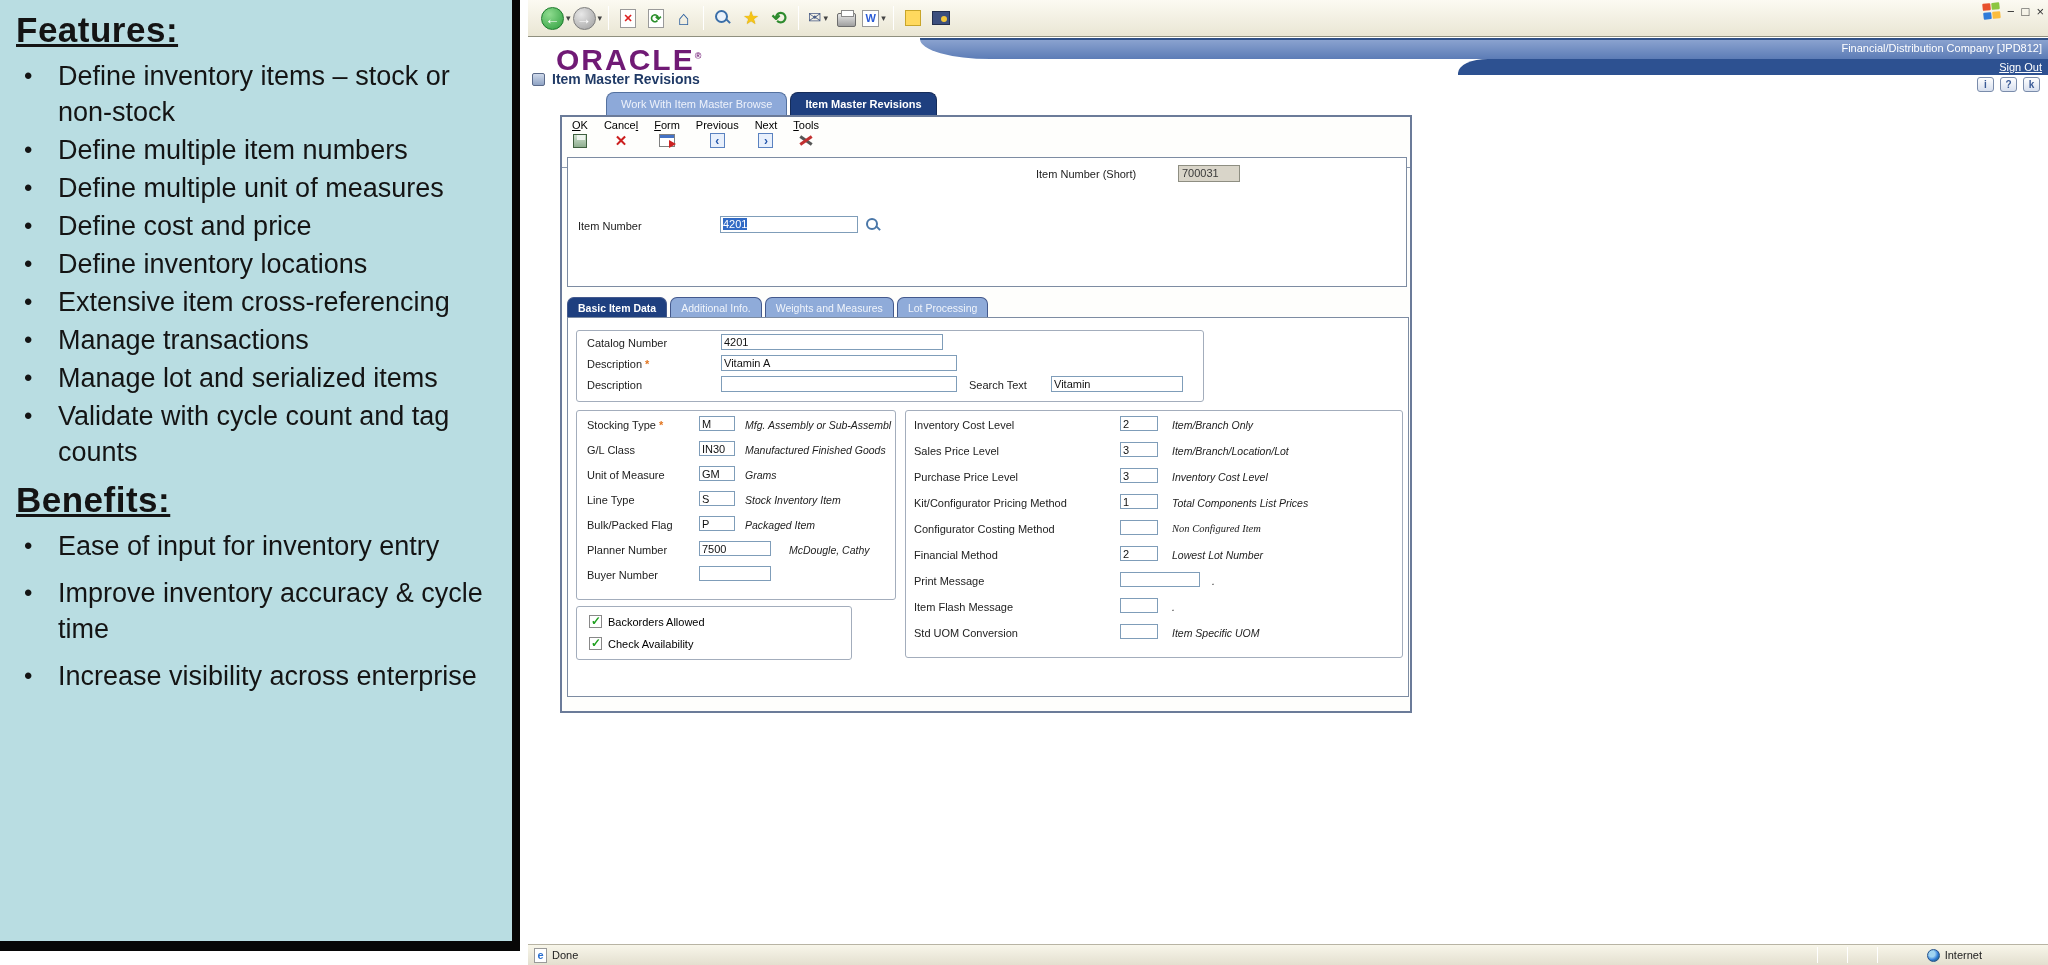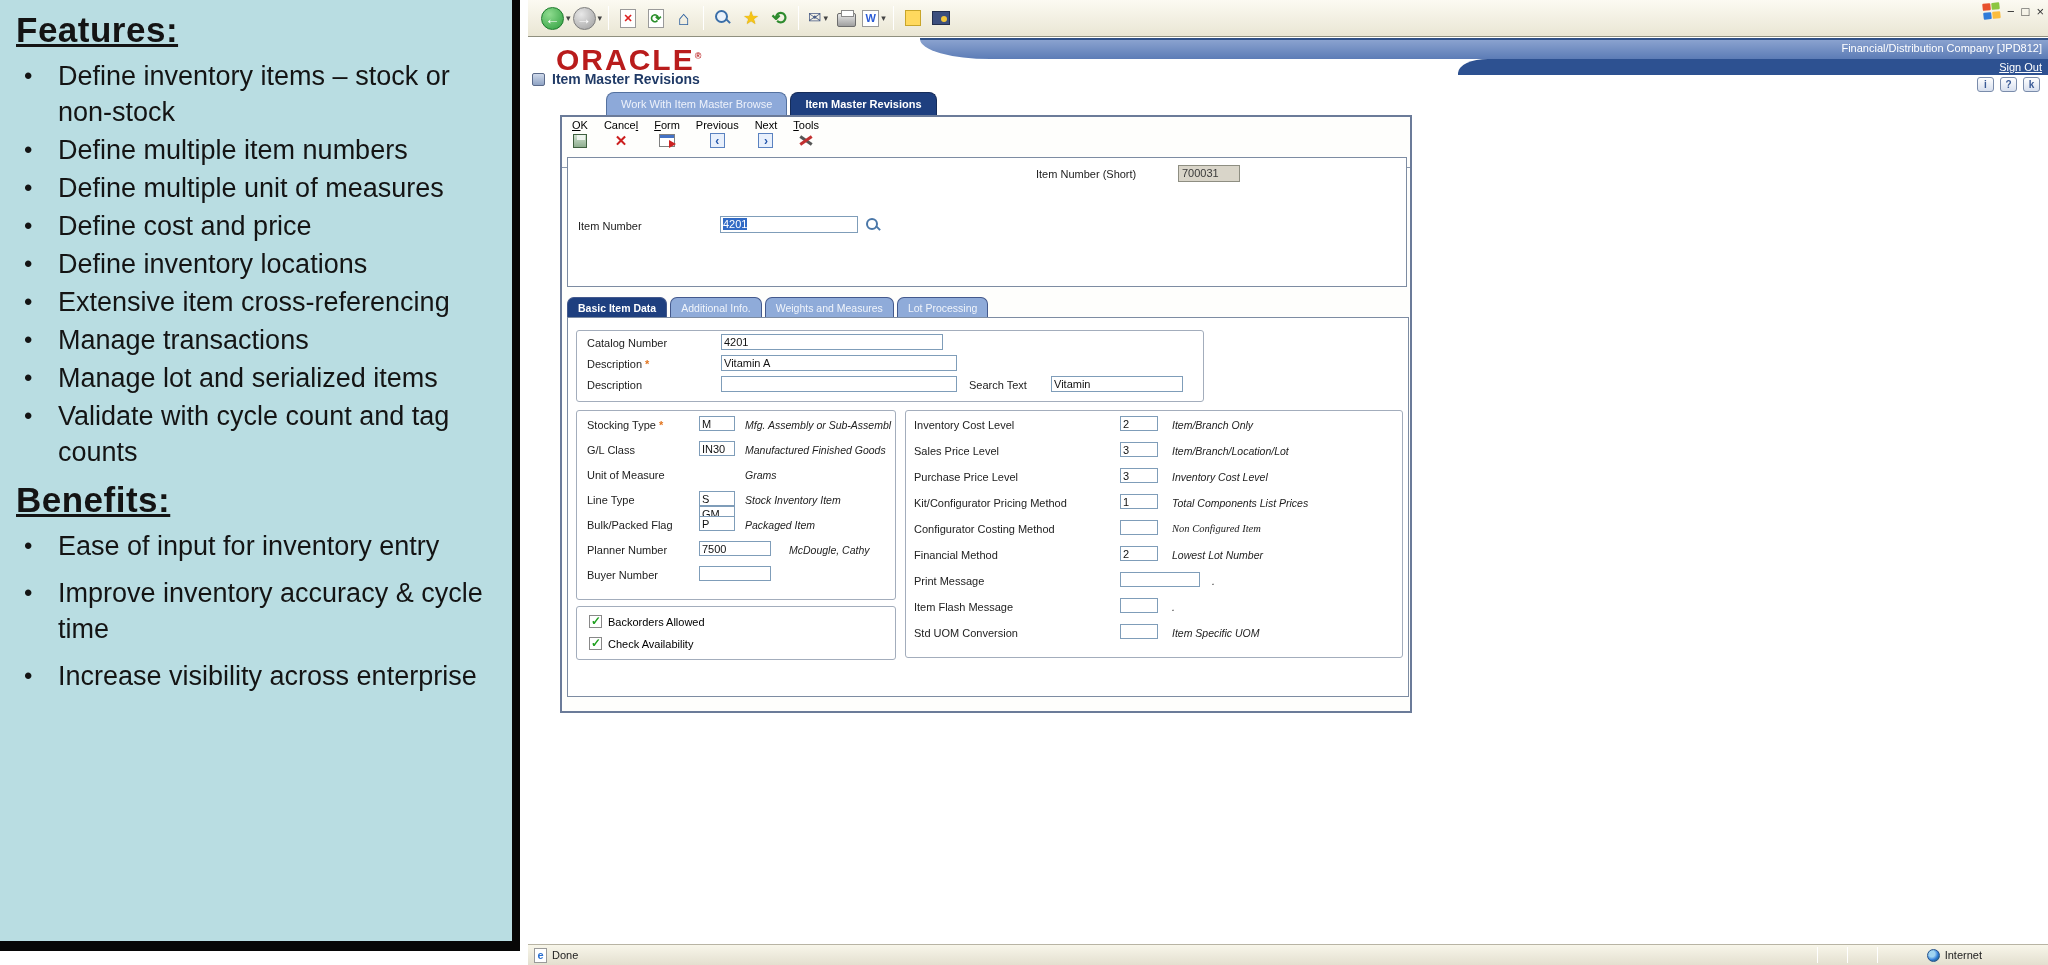--- a/index.html
+++ b/index.html
@@ -71,21 +71,21 @@
   .app-area { position:absolute; top:37px; left:0; right:0; bottom:21px; background:#fff; overflow:hidden; }
 
   .band-light { position:absolute; top:1px; left:392px; right:0; height:21px;
                 background:linear-gradient(#8aa2cf,#5c7cb6);
                 border-top:2px solid #2f5086; border-bottom-left-radius:70px 20px; }
   .band-dark { position:absolute; top:22px; left:930px; right:0; height:16px;
                background:#2d5191; border-top-left-radius:30px 14px; }
   .company-text { position:absolute; top:5px; right:6px; color:#fff; font-size:11px; }
   .signout-link { position:absolute; top:24px; right:6px; color:#fff; font-size:11px;
                   text-decoration:underline; }
-  .oracle-logo { position:absolute; top:6px; left:28px; color:#b91c1c; font-size:30px;
+  .oracle-logo { position:absolute; top:6px; left:28px; color:#701a75; font-size:30px;
                  font-weight:bold; letter-spacing:2px; }
   .oracle-logo sup { font-size:9px; }
 
   .title-row { position:absolute; top:34px; left:4px; display:flex; align-items:center; gap:7px; }
   .page-icon { width:13px; height:13px; border:1px solid #5a6a8a; border-radius:2px;
                background:linear-gradient(#cfd9ea,#8fa3c4); }
   .page-title { font-size:14px; font-weight:bold; color:#203a66; }
 
   .help-icons { position:absolute; top:40px; right:8px; display:flex; gap:6px; }
   .help-box { width:17px; height:15px; border:1px solid #7a8cab; border-radius:3px;
@@ -142,21 +142,21 @@
   .stab { height:20px; padding:0 10px; margin-right:3px; font-size:10.5px; color:#f0f4fb;
           background:#8fabd9; border:1px solid #44598c; border-bottom:none;
           border-radius:7px 7px 0 0; display:flex; align-items:center; }
   .stab.active { background:#1e3f7f; font-weight:bold; color:#fff; }
 
   .content-box { position:absolute; top:200px; left:5px; width:842px; height:380px;
                  border:1px solid #7d8ca2; background:#fff; }
   .gb { position:absolute; border:1px solid #a3adbc; border-radius:3px; background:#fff; }
   .gb1 { left:8px; top:12px; width:628px; height:72px; }
   .gb2 { left:8px; top:92px; width:320px; height:190px; }
-  .gb3 { left:8px; top:288px; width:320px; height:54px; }
+  .gb3 { left:8px; top:288px; width:276px; height:54px; }
   .gb4 { left:337px; top:92px; width:498px; height:248px;padding-left:40px; }
   .abs { position:absolute; }
   .req { color:#e2751f; font-weight:bold; margin-left:3px; }
   .desc { font-size:10.5px; font-style:italic; color:#222; white-space:nowrap; }
 
   .cb { position:relative; width:13px; height:13px; background:#fff; border:1px solid #888;
         display:inline-block; vertical-align:-2px; }
   .cb.checked::after { content:"✓"; position:absolute; left:1px; top:-2px; color:#1fa01f;
                        font-size:12px; font-weight:bold; }
   .cb-row { position:absolute; left:12px; display:flex; align-items:center; gap:6px; font-size:11px; }
@@ -357,21 +357,21 @@
         <div class="gb gb2">
           <span class="lbl abs" style="left:10px; top:8px;"><span>Stocking Type</span><span class="req">*</span></span>
           <span class="txt-field abs" style="left:122px; top:5px; width:36px; height:15px;">M</span>
           <span class="desc abs" style="left:168px; top:8px;">Mfg. Assembly or Sub-Assembl</span>
 
           <span class="lbl abs" style="left:10px; top:33px;">G/L Class</span>
           <span class="txt-field abs" style="left:122px; top:30px; width:36px; height:15px;">IN30</span>
           <span class="desc abs" style="left:168px; top:33px;">Manufactured Finished Goods</span>
 
           <span class="lbl abs" style="left:10px; top:58px;">Unit of Measure</span>
-          <span class="txt-field abs" style="left:122px; top:55px; width:36px; height:15px;margin-top:40px;">GM</span>
+          <span class="txt-field abs" style="left:122px; top:55px; width:36px; height:15px;">GM</span>
           <span class="desc abs" style="left:168px; top:58px;">Grams</span>
 
           <span class="lbl abs" style="left:10px; top:83px;">Line Type</span>
           <span class="txt-field abs" style="left:122px; top:80px; width:36px; height:15px;">S</span>
           <span class="desc abs" style="left:168px; top:83px;">Stock Inventory Item</span>
 
           <span class="lbl abs" style="left:10px; top:108px;">Bulk/Packed Flag</span>
           <span class="txt-field abs" style="left:122px; top:105px; width:36px; height:15px;">P</span>
           <span class="desc abs" style="left:168px; top:108px;">Packaged Item</span>
 

